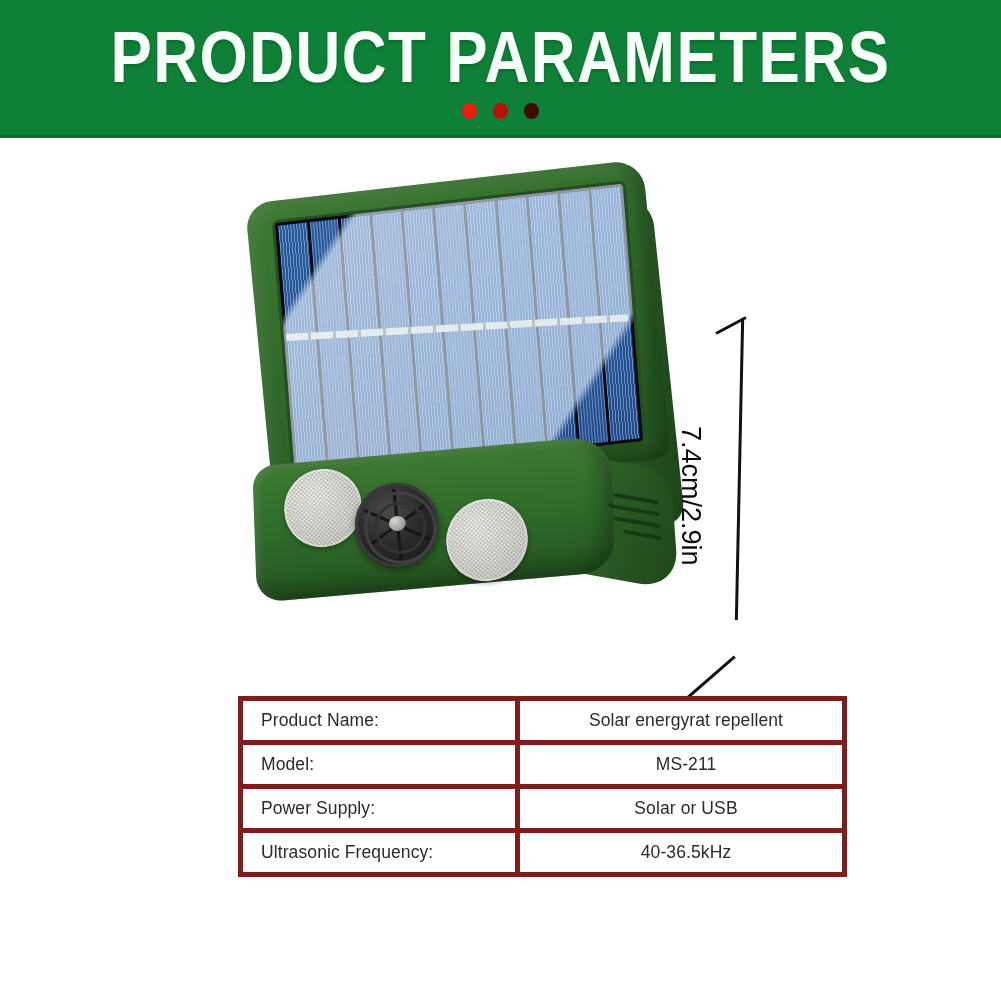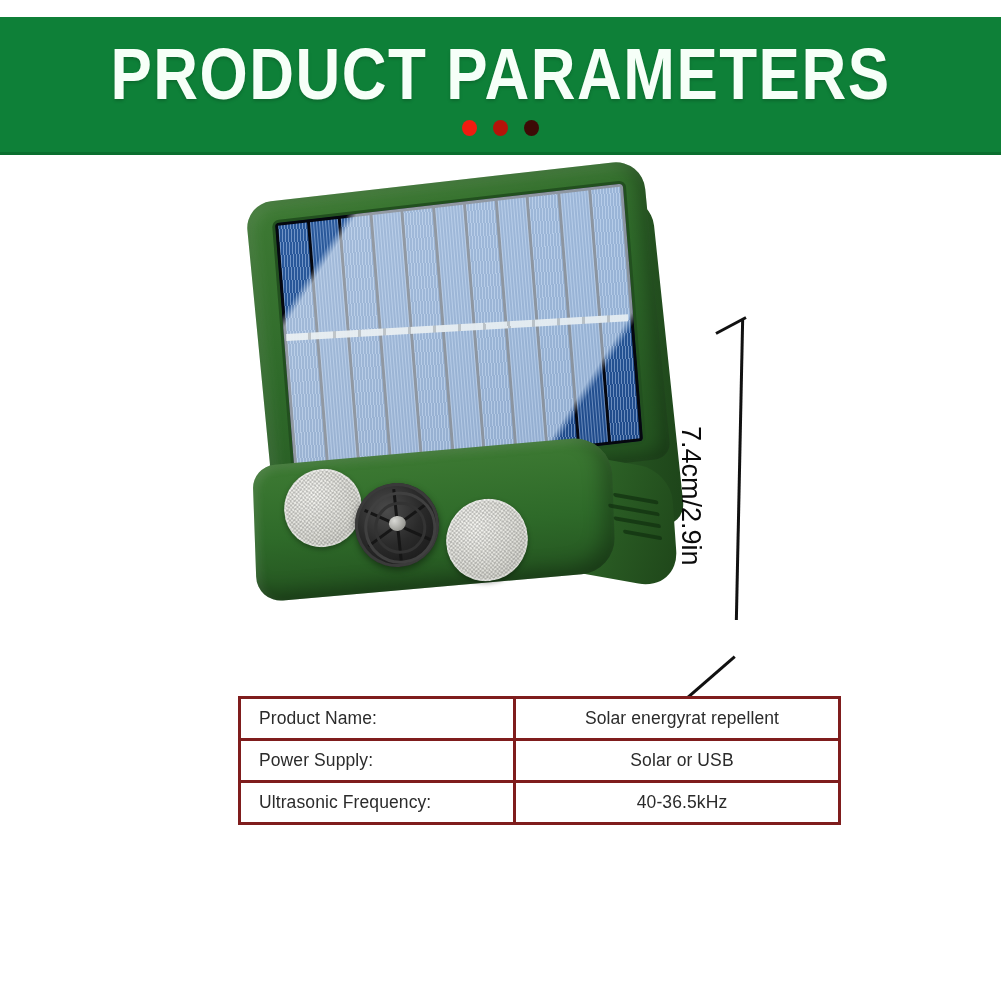--- a/index.html
+++ b/index.html
@@ -6,21 +6,21 @@
   body{
     width:1001px;height:1001px;
     background:#ffffff;
     font-family:"Liberation Sans", sans-serif;
     overflow:hidden;position:relative;
   }
   #page{position:relative;width:1001px;height:1001px;background:#fff;}
 
   
   .header-band{
-    position:absolute;left:0;top:17px;width:1001px;height:138px;
+    position:absolute;left:0;top:0;width:1001px;height:138px;
     background:#0e8038;
     box-sizing:border-box;
   }
   .header-band::after{
     content:"";position:absolute;left:0;bottom:0;width:100%;height:3px;
     background:#0a6e2e;
   }
   .header-title{
     position:absolute;left:0;top:8px;width:1001px;
     text-align:center;
@@ -192,21 +192,21 @@
   }
 
   
   .spec-table{
     position:absolute;left:238px;top:696px;width:530px;
     border-collapse:collapse;
     table-layout:fixed;
     background:#fff;
   }
   .spec-table td{
-    border:3px solid #7f1d1d;
+    border:5px solid #7f1d1d;
     height:39px;
     padding:0 12px 0 18px;
     font-family:"Liberation Sans", sans-serif;
     font-size:17.5px;
     color:#2b2b2b;
     vertical-align:middle;
     letter-spacing:0.1px;
     white-space:nowrap;
     overflow:hidden;
     margin-top:47px;
@@ -285,20 +285,24 @@
     <div class="label label-height">7.4cm/2.9in</div>
     <div class="label label-width">9.4cm/3.7in</div>
     <div class="label label-depth">3cm/1.2in</div>
   </div>
 
   <table class="spec-table">
     <tbody>
       <tr>
         <td class="k">Product Name:</td>
         <td class="v">Solar energyrat repellent</td>
+      </tr>
+      <tr>
+        <td class="k">Model:</td>
+        <td class="v">MS-211</td>
       </tr>
       <tr>
         <td class="k">Power Supply:</td>
         <td class="v">Solar or USB</td>
       </tr>
       <tr>
         <td class="k">Ultrasonic Frequency:</td>
         <td class="v">40-36.5kHz</td>
       </tr>
     </tbody>

